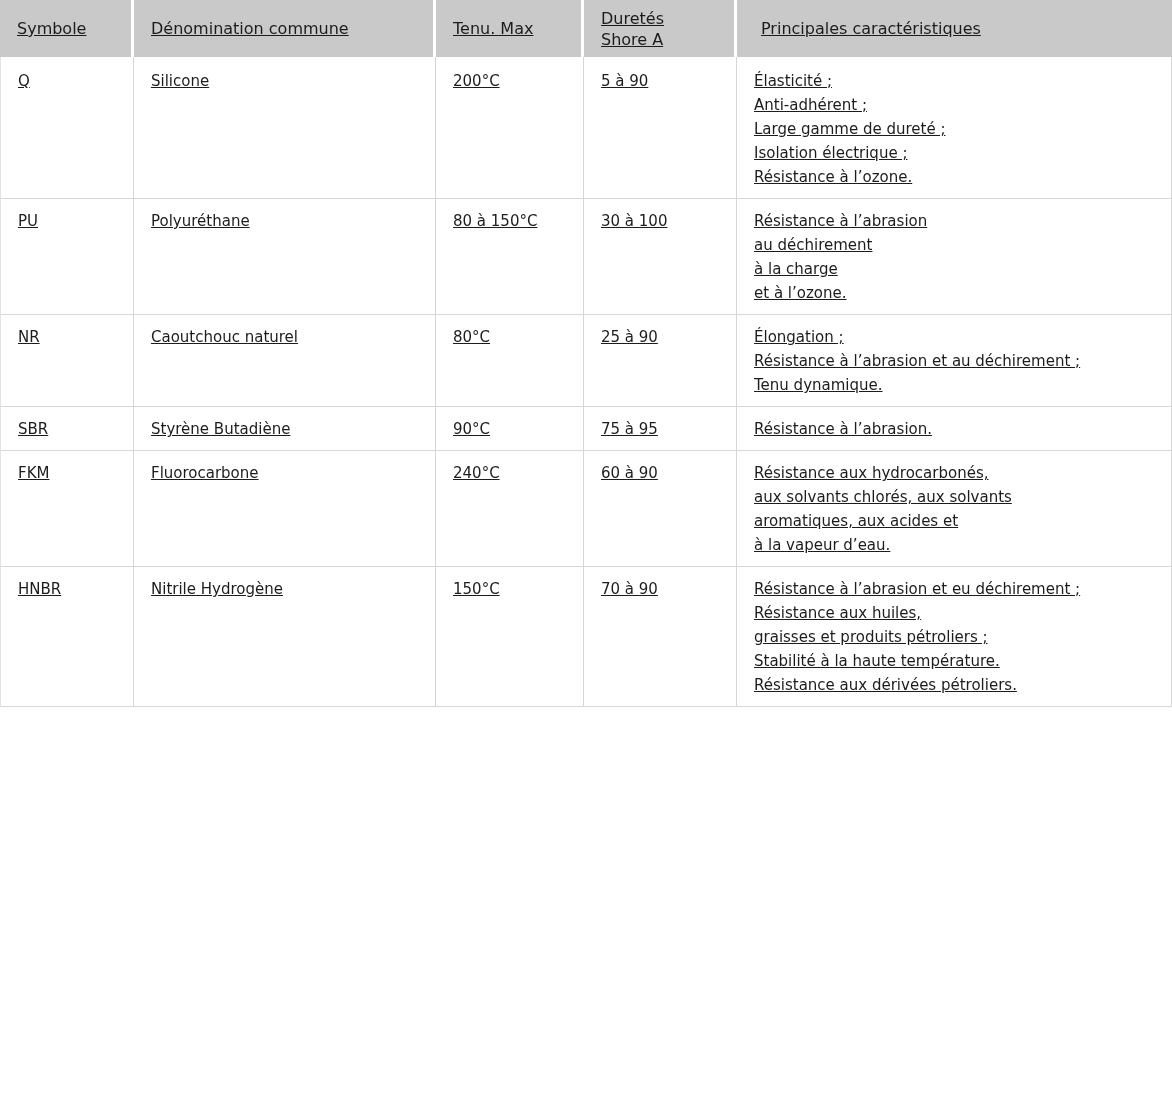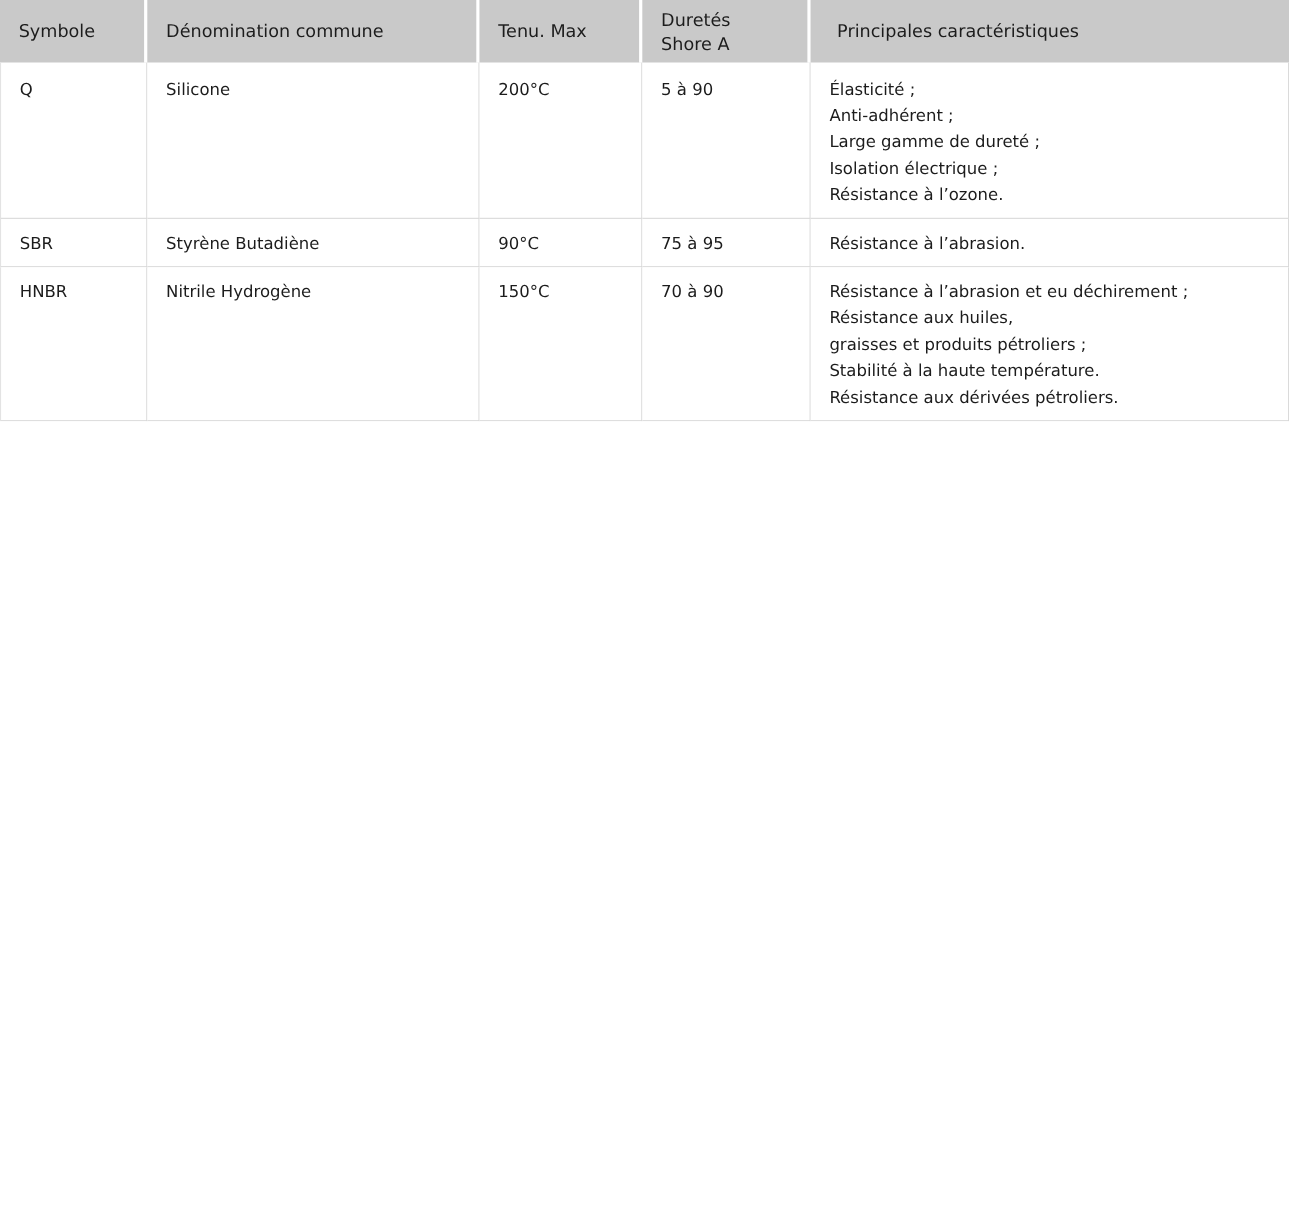--- a/index.html
+++ b/index.html
@@ -4,20 +4,21 @@
 <style>
   html, body {
     margin: 0;
     padding: 0;
     background: #ffffff;
     font-family: "DejaVu Sans", "Liberation Sans", sans-serif;
     color: #1c1c1c;
   }
   .table-wrap {
     width: 944px;
+    text-decoration: underline;
   }
   table {
     border-collapse: separate;
     border-spacing: 0;
     table-layout: fixed;
     width: 1172px;
   }
   col.c-symbol { width: 134px; }
   col.c-name   { width: 302px; }
   col.c-temp   { width: 148px; }
@@ -82,25 +83,46 @@
     </thead>
     <tbody>
         <tr>
     <td>Q</td>
     <td>Silicone</td>
     <td>200°C</td>
     <td>5 à 90</td>
     <td>Élasticité ;<br>Anti-adhérent ;<br>Large gamme de dureté ;<br>Isolation électrique ;<br>Résistance à l’ozone.</td>
   </tr>
         <tr>
+    <td>PU</td>
+    <td>Polyuréthane</td>
+    <td>80 à 150°C</td>
+    <td>30 à 100</td>
+    <td>Résistance à l’abrasion<br>au déchirement<br>à la charge<br>et à l’ozone.</td>
+  </tr>
+        <tr>
+    <td>NR</td>
+    <td>Caoutchouc naturel</td>
+    <td>80°C</td>
+    <td>25 à 90</td>
+    <td>Élongation ;<br>Résistance à l’abrasion et au déchirement ;<br>Tenu dynamique.</td>
+  </tr>
+        <tr>
     <td>SBR</td>
     <td>Styrène Butadiène</td>
     <td>90°C</td>
     <td>75 à 95</td>
     <td>Résistance à l’abrasion.</td>
+  </tr>
+        <tr>
+    <td>FKM</td>
+    <td>Fluorocarbone</td>
+    <td>240°C</td>
+    <td>60 à 90</td>
+    <td>Résistance aux hydrocarbonés,<br>aux solvants chlorés, aux solvants<br>aromatiques, aux acides et<br>à la vapeur d’eau.</td>
   </tr>
         <tr>
     <td>HNBR</td>
     <td>Nitrile Hydrogène</td>
     <td>150°C</td>
     <td>70 à 90</td>
     <td>Résistance à l’abrasion et eu déchirement ;<br>Résistance aux huiles,<br>graisses et produits pétroliers ;<br>Stabilité à la haute température.<br>Résistance aux dérivées pétroliers.</td>
   </tr>
       </tbody>
   </table>

